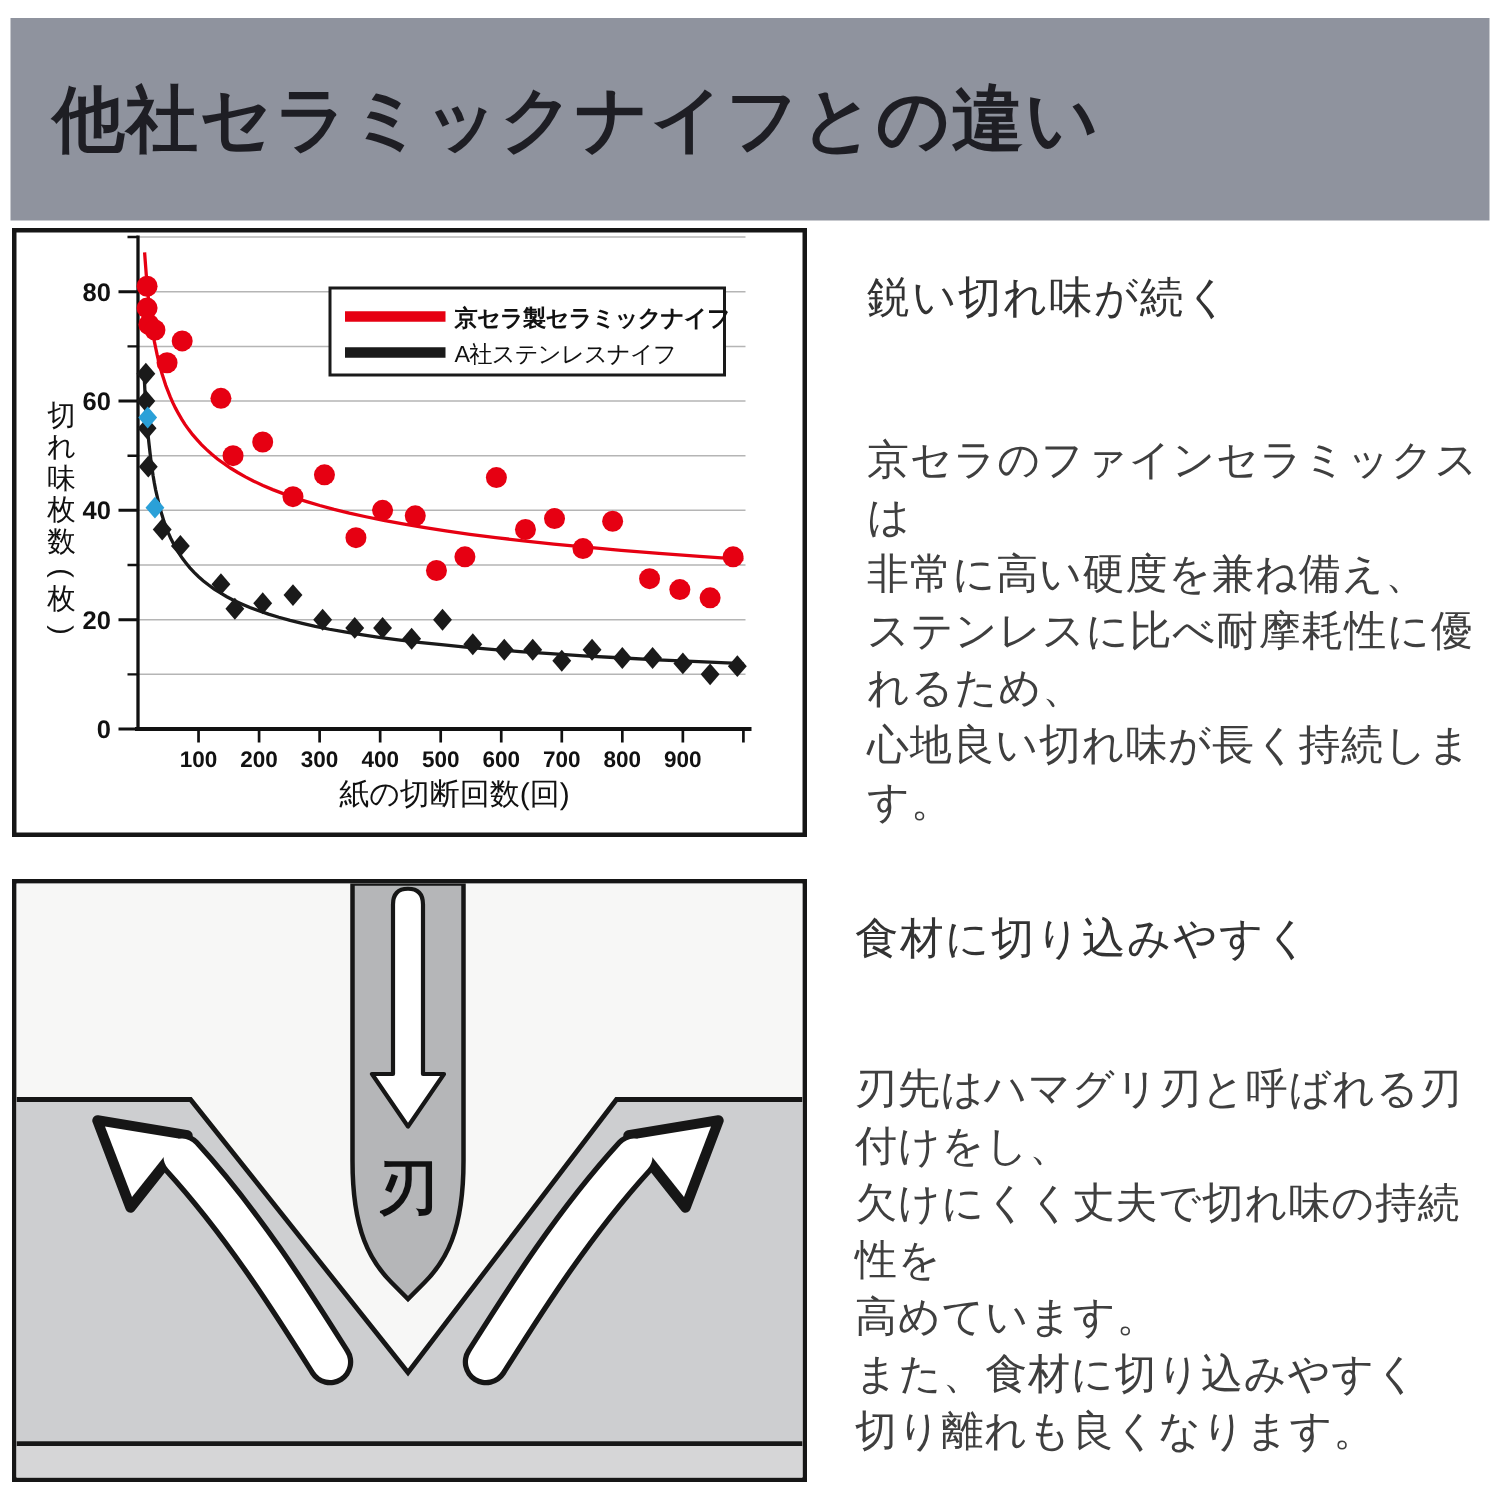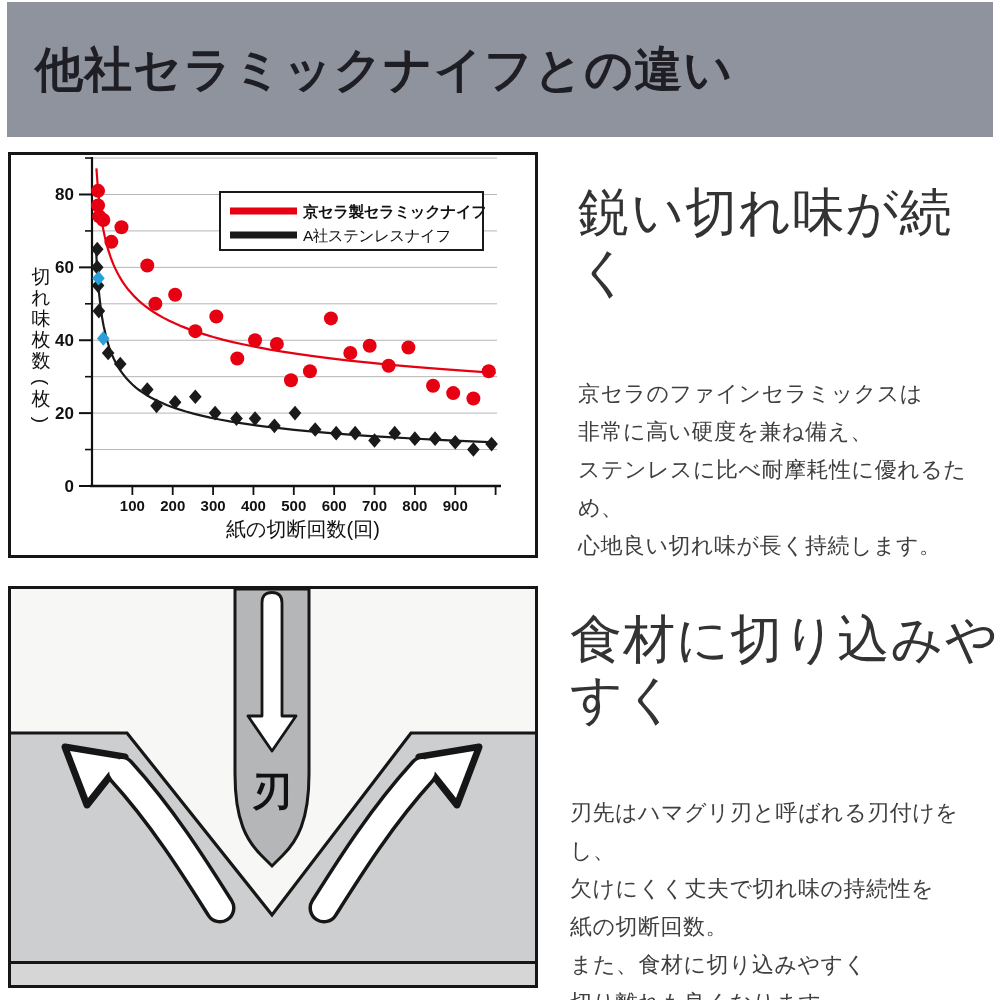--- a/index.html
+++ b/index.html
@@ -1,28 +1,28 @@
 <!DOCTYPE html>
 <html lang="ja"><head>
 <meta charset="utf-8">
 <style>
   html,body{margin:0;padding:0;background:#fff;}
   .canvas{position:relative;width:1000px;height:1000px;background:#fff;overflow:hidden;
           font-family:"Liberation Sans","DejaVu Sans",sans-serif;}
-  .title-band{position:absolute;left:7px;top:2px;width:986px;height:135px;background:#8f939e;
+  .title-band{position:absolute;left:7px;top:12px;width:986px;height:135px;background:#8f939e;
               display:flex;align-items:center;}
   .title-band h1{margin:0 0 0 28px;font-size:48px;font-weight:700;color:#1e1e24;letter-spacing:1px;}
   .panel{position:absolute;background:#fff;border:3px solid #161616;}
   .chart-panel{left:8px;top:152px;width:524px;height:400px;}
   .diagram-panel{left:8px;top:586px;width:524px;height:396px;}
   .panel svg{display:block;}
   svg text{font-family:"Liberation Sans","DejaVu Sans",sans-serif;fill:#111;}
   .tb{position:absolute;color:#3f3f3f;}
-  .tb h2{margin:0;font-size:52px;font-weight:500;color:#333;letter-spacing:1px;line-height:1.15;font-family:Liberation Serif, serif;}
-  .tb p{margin:0;font-size:22px;line-height:38px;white-space:pre-line;letter-spacing:0.5px;}
+  .tb h2{margin:0;font-size:29px;font-weight:500;color:#333;letter-spacing:1px;line-height:1.15;font-family:Liberation Serif, serif;}
+  .tb p{margin:0;font-size:28px;line-height:38px;white-space:pre-line;letter-spacing:0.5px;}
   .tb1{left:578px;top:183px;width:422px;}
   .tb1 p{margin-top:72px;}
   .tb2{left:570px;top:610px;width:430px;}
   .tb2 p{margin-top:64px;}
 </style>
 </head>
 <body>
 
 <div class="canvas">
 
@@ -196,18 +196,18 @@
         <polygon points="463,162 445,209 414,170" fill="#ffffff"></polygon>
       </g>
       <text x="261" y="216" text-anchor="middle" font-size="40" font-weight="700" fill="#222">刃</text>
     </svg>
   </section>
 
   <div class="tb tb2">
     <h2>食材に切り込みやすく</h2>
     <p>刃先はハマグリ刃と呼ばれる刃付けをし、
 欠けにくく丈夫で切れ味の持続性を
-紙の切断回数。
+高めています。
 また、食材に切り込みやすく
 切り離れも良くなります。</p>
   </div>
 
 </div>
 
 </body></html>

